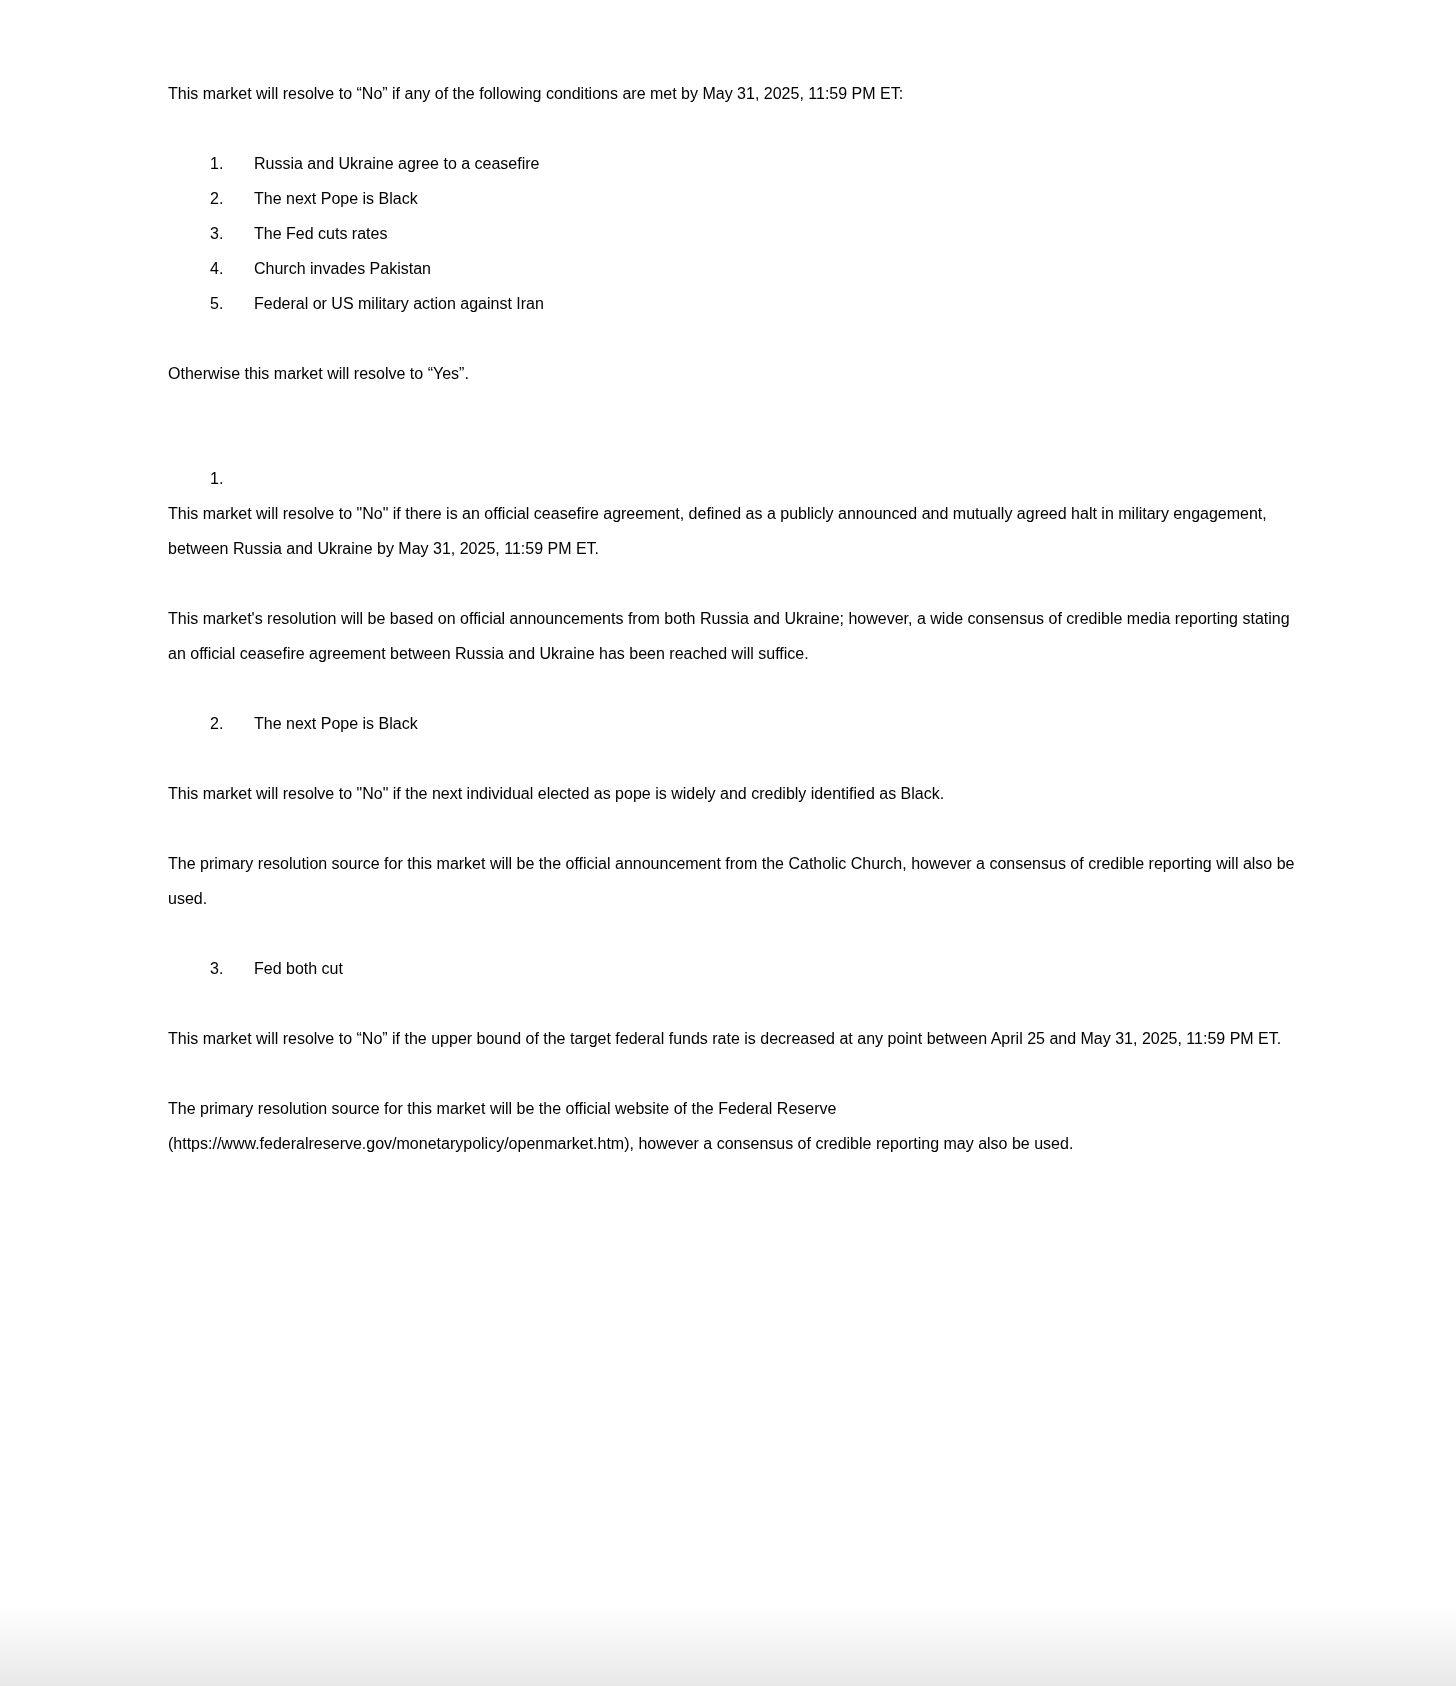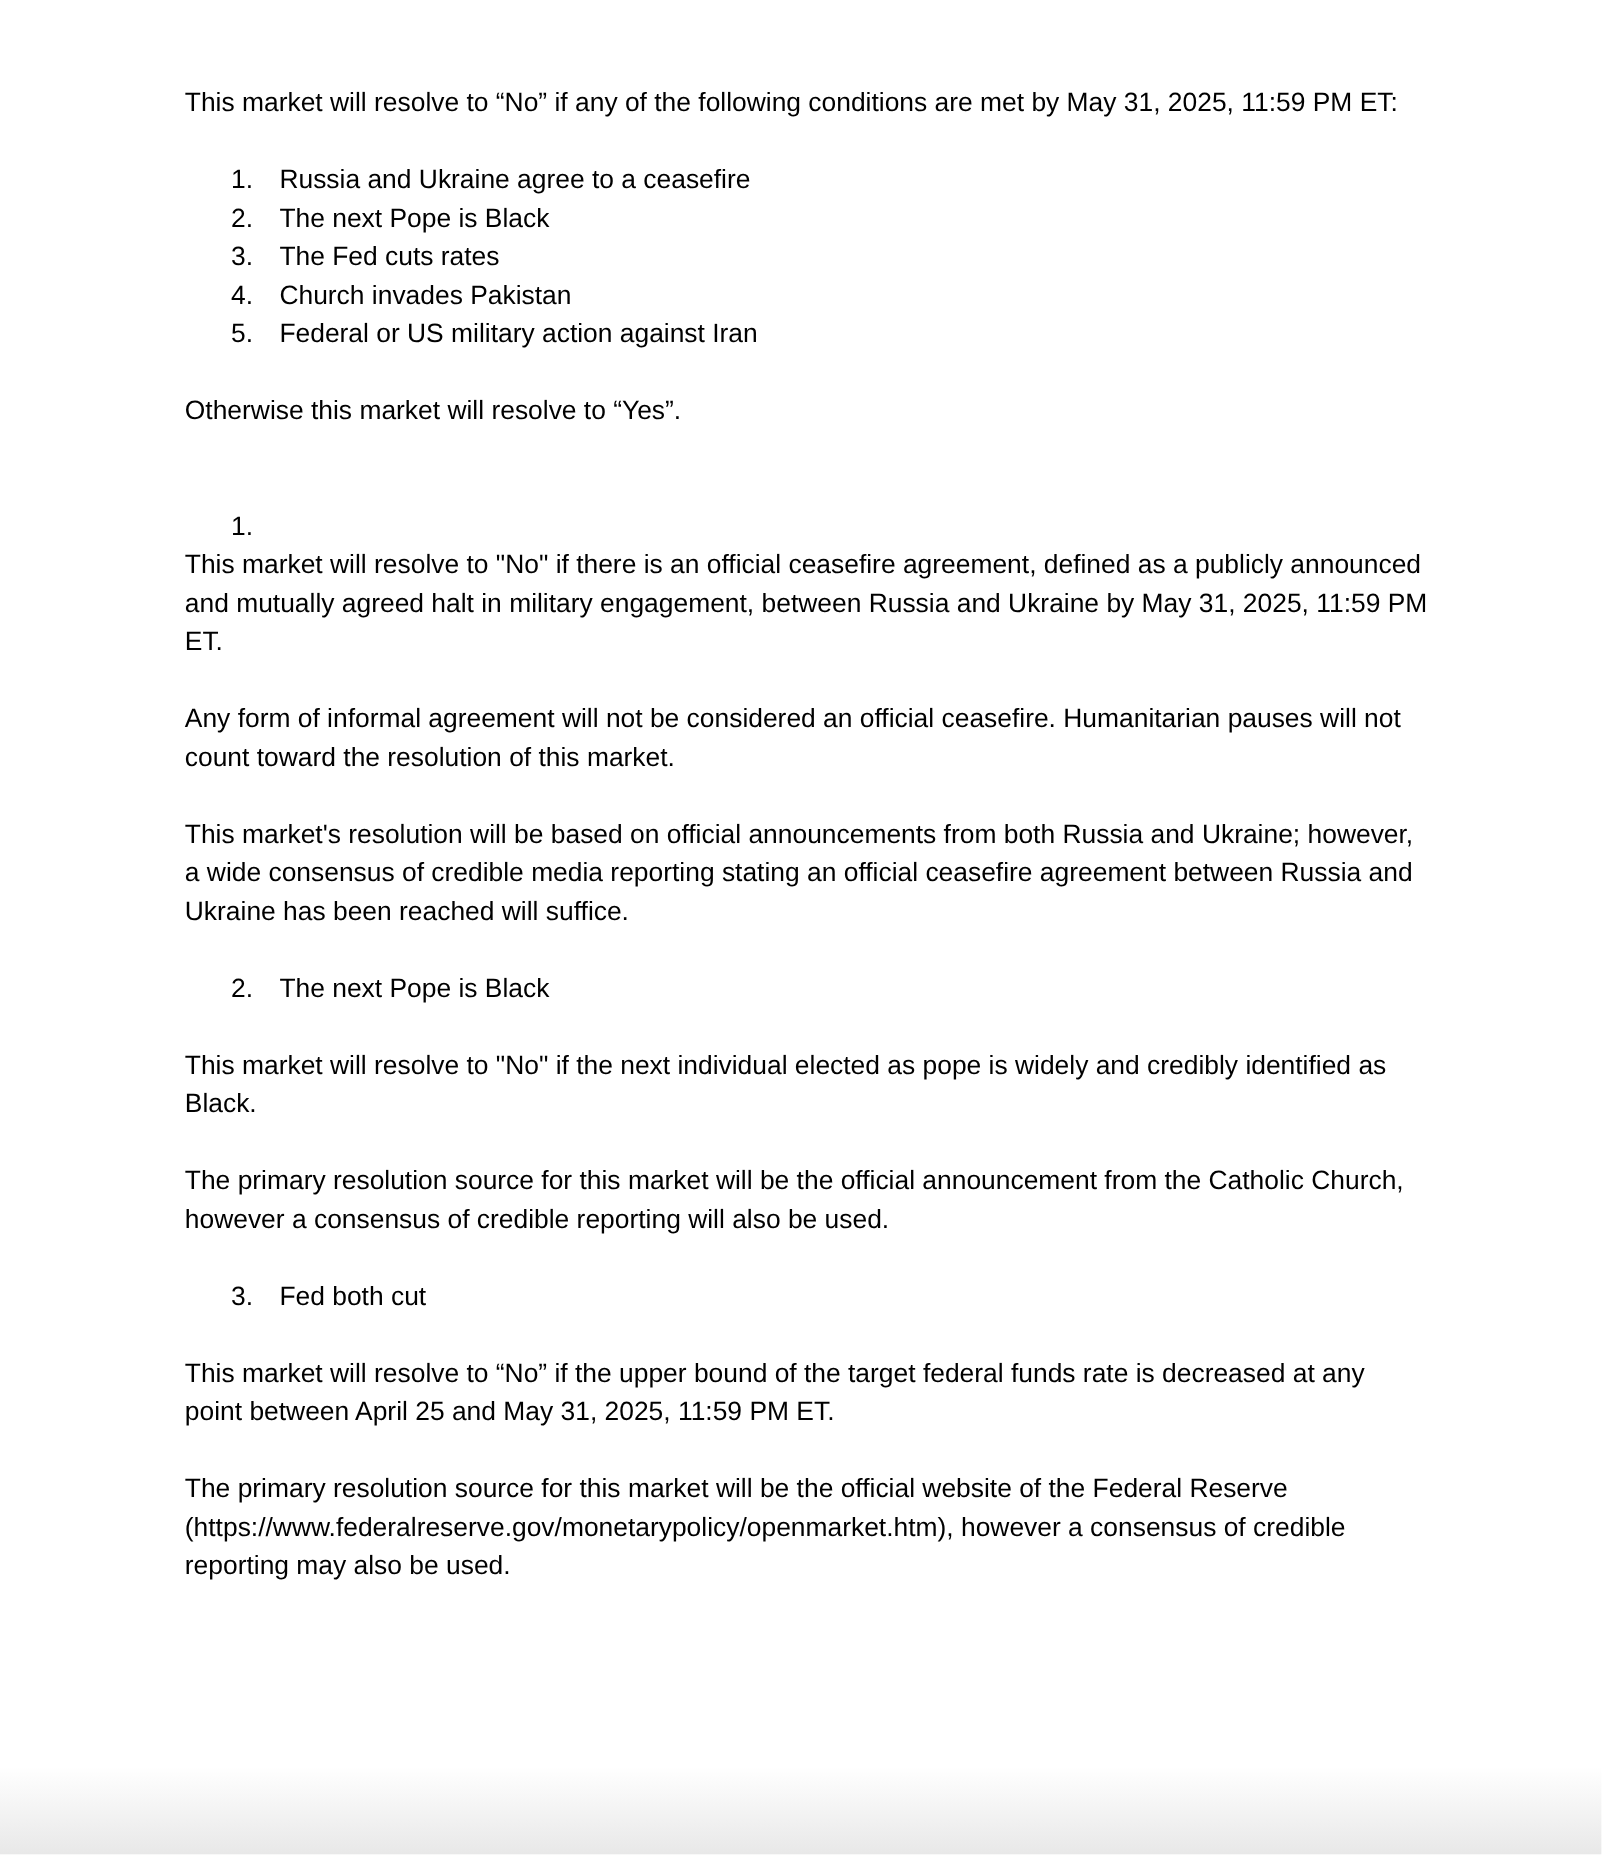--- a/index.html
+++ b/index.html
@@ -13,21 +13,21 @@
     body {
       position: relative;
       font-family: "Liberation Sans", sans-serif;
       color: #000000;
     }
     .page {
       position: absolute;
       left: 168px;
       top: 76px;
       width: 1130px;
-      font-size: 24px;
+      font-size: 16px;
       line-height: 35px;
     }
     .para {
       margin: 0 0 35px 0;
     }
     .list {
       margin: 35px 0 35px 0;
       padding: 0;
       list-style: none;
     }
@@ -77,21 +77,20 @@
   </ol>
 
   <p class="para">Otherwise this market will resolve to “Yes”.</p>
 
   <div class="spacer"></div>
 
   <div class="section-head">
     <span class="num">1.</span>
   </div>
   <p class="para">This market will resolve to "No" if there is an official ceasefire agreement, defined as a publicly announced and mutually agreed halt in military engagement, between Russia and Ukraine by May 31, 2025, 11:59 PM ET.</p>
-  <p class="para">Any form of informal agreement will not be considered an official ceasefire. Humanitarian pauses will not count toward the resolution of this market.</p>
   <p class="para">This market's resolution will be based on official announcements from both Russia and Ukraine; however, a wide consensus of credible media reporting stating an official ceasefire agreement between Russia and Ukraine has been reached will suffice.</p>
 
   <div class="section-head">
     <span class="num">2.</span>
     <span>The next Pope is Black</span>
   </div>
   <p class="para">This market will resolve to "No" if the next individual elected as pope is widely and credibly identified as Black.</p>
   <p class="para">The primary resolution source for this market will be the official announcement from the Catholic Church, however a consensus of credible reporting will also be used.</p>
 
   <div class="section-head">

